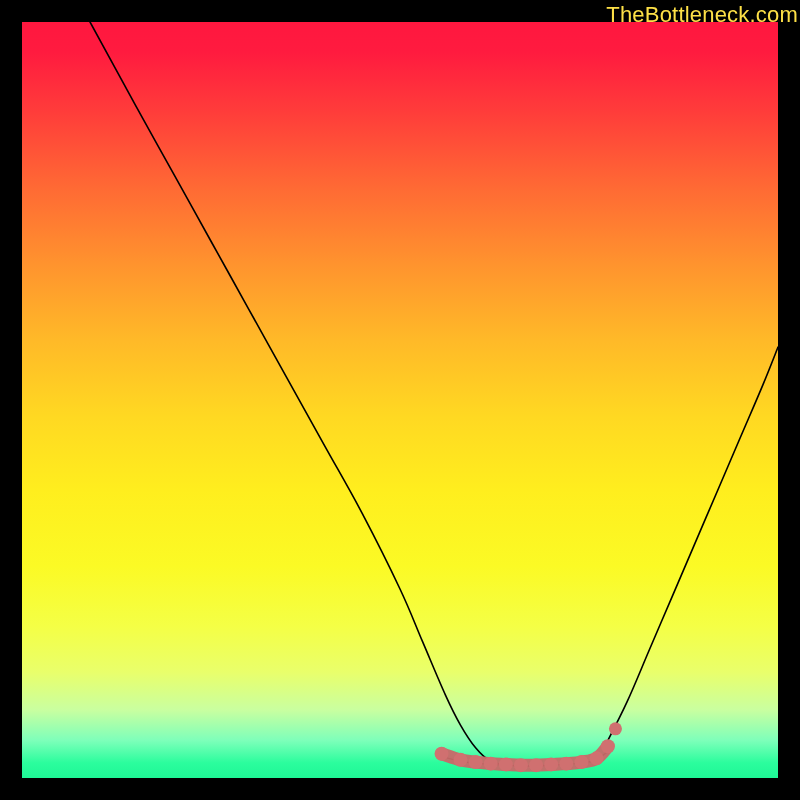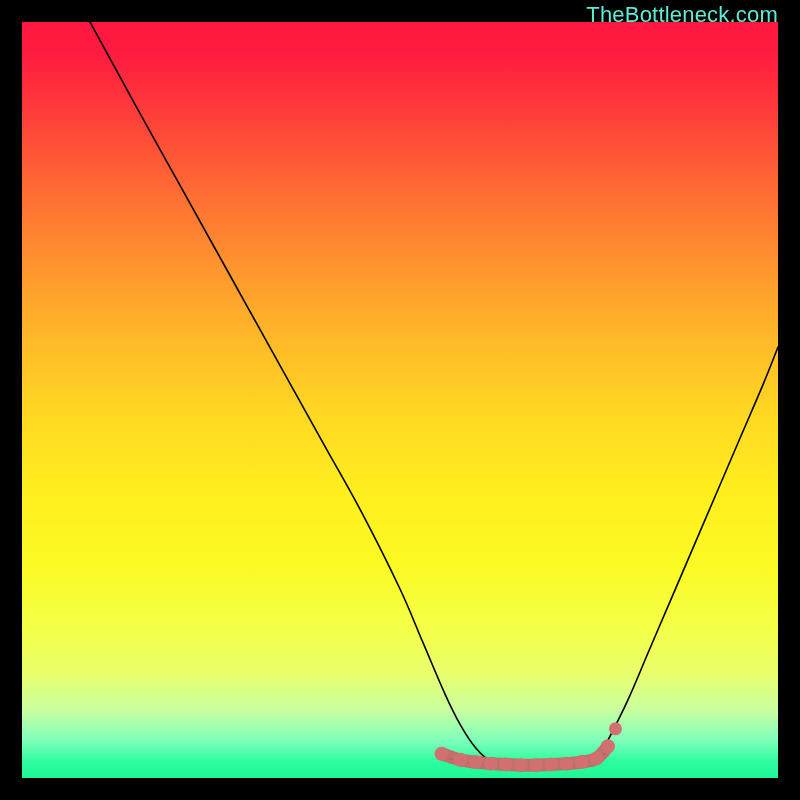--- a/index.html
+++ b/index.html
@@ -44,24 +44,24 @@
       #e9ff6b 86%,
       #c9ffa0 91%,
       #7effba 95%,
       #2bfd9d 98%,
       #1ef796 100%
     );
   }
   .watermark {
     position: absolute;
     top: 2px;
-    right: 22px;
+    right: 2px;
     font-size: 22px;
     font-weight: 500;
-    color: #5eead4;
+    color: #fde047;
     letter-spacing: 0.2px;
     white-space: nowrap;
   }
   svg.curves {
     position: absolute;
     inset: 0;
   }
 </style>
 </head>
 <body>

